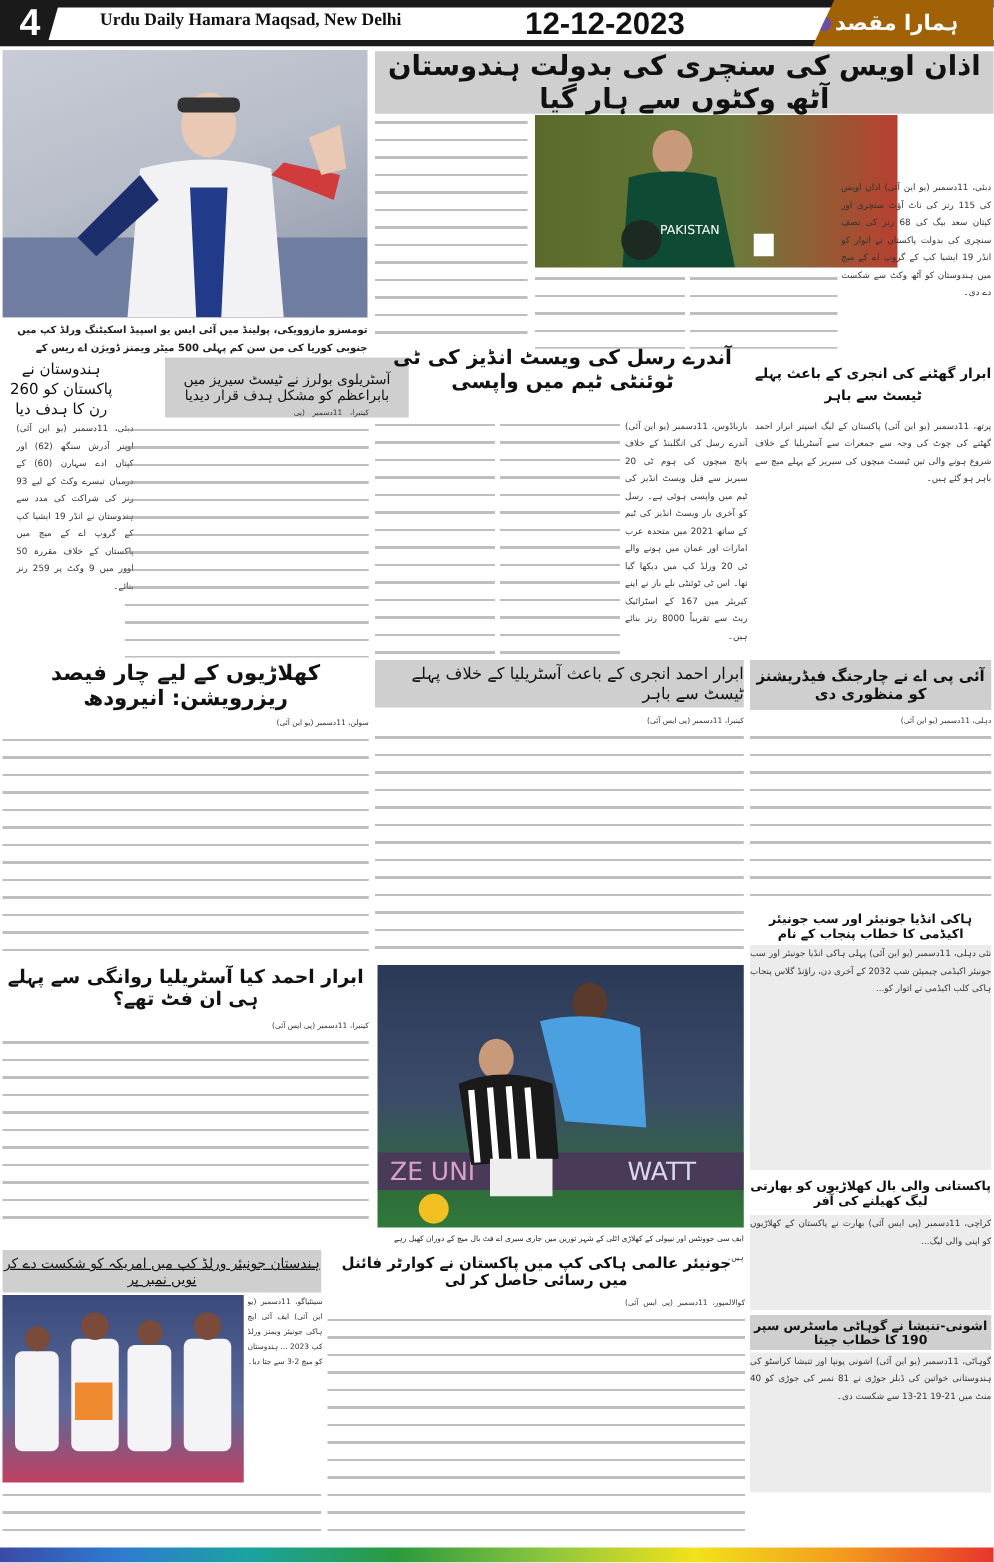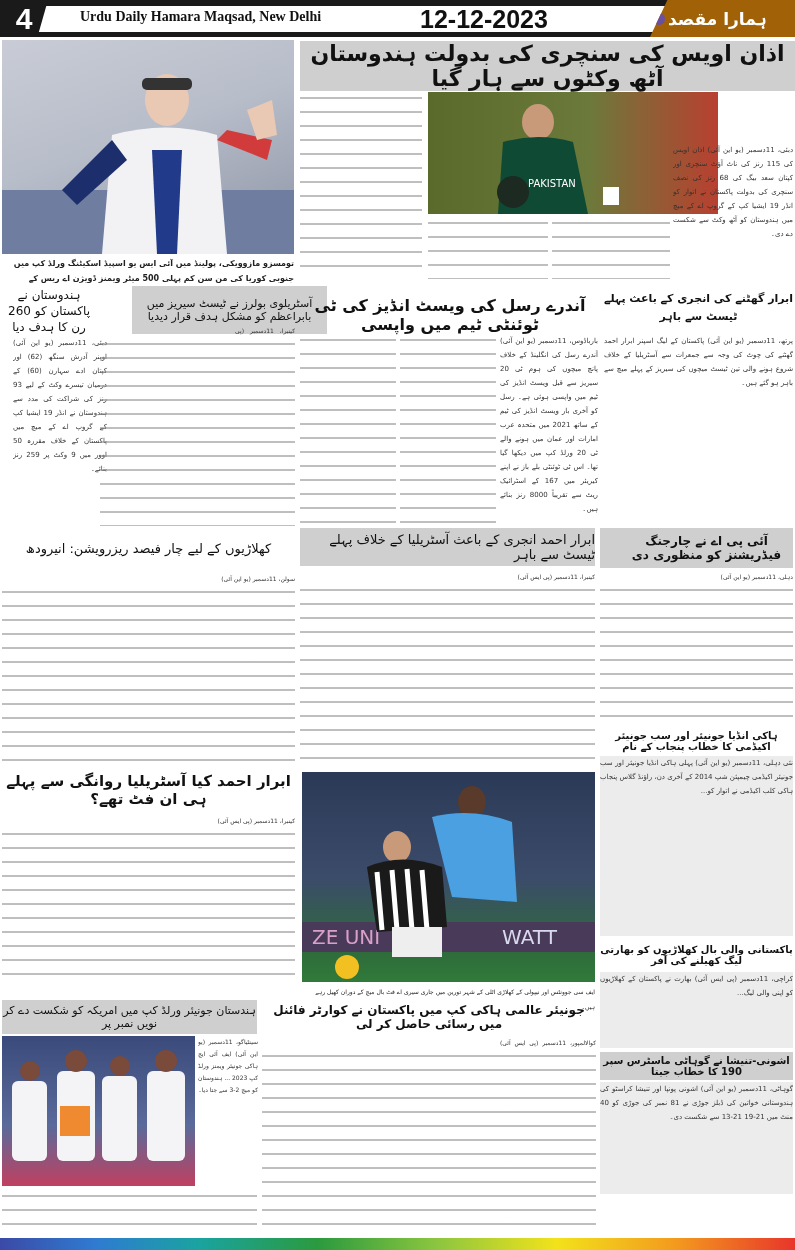--- a/index.html
+++ b/index.html
@@ -67,41 +67,41 @@
 <div class="abs body txtlines" style="left:428px;top:217px;width:120px;height:62px;"></div>
 <div class="abs body txtlines" style="left:552px;top:217px;width:118px;height:62px;"></div>
 
 <div class="abs hl" style="left:2px;top:290px;width:94px;height:42px;font-size:12px;line-height:16px;">ہندوستان نے پاکستان کو 260 رن کا ہدف دیا</div>
 <div class="abs body" style="left:2px;top:336px;width:94px;height:190px;margin-left:11px;">دبئی، 11دسمبر (یو این آئی) اوپنر آدرش سنگھ (62) اور کپتان ادے سہارن (60) کے درمیان تیسرے وکٹ کے لیے 93 رنز کی شراکت کی مدد سے ہندوستان نے انڈر 19 ایشیا کپ کے گروپ اے کے میچ میں پاکستان کے خلاف مقررہ 50 اوور میں 9 وکٹ پر 259 رنز بنائے۔</div>
 
 <div class="abs hl grey" style="left:100px;top:286px;width:195px;height:48px;font-size:11px;margin-left:32px;">آسٹریلوی بولرز نے ٹیسٹ سیریز میں بابراعظم کو مشکل ہدف قرار دیدیا</div>
 <div class="abs body" style="left:235px;top:324px;width:60px;height:14px;font-size:6px;">کینبرا، 11دسمبر (پی ایس آئی)</div>
 <div class="abs body txtlines" style="left:100px;top:338px;width:195px;height:188px;"></div>
 
-<div class="abs hl" style="left:300px;top:296px;width:300px;height:38px;font-size:16px;font-weight:bold;">آندرے رسل کی ویسٹ انڈیز کی ٹی ٹوئنٹی ٹیم میں واپسی</div>
+<div class="abs hl" style="left:300px;top:276px;width:300px;height:38px;font-size:16px;font-weight:bold;">آندرے رسل کی ویسٹ انڈیز کی ٹی ٹوئنٹی ٹیم میں واپسی</div>
 <div class="abs body txtlines" style="left:300px;top:334px;width:96px;height:192px;"></div>
 <div class="abs body txtlines" style="left:400px;top:334px;width:96px;height:192px;"></div>
 <div class="abs body" style="left:500px;top:334px;width:98px;height:192px;">بارباڈوس، 11دسمبر (یو این آئی) آندرے رسل کی انگلینڈ کے خلاف پانچ میچوں کی ہوم ٹی 20 سیریز سے قبل ویسٹ انڈیز کی ٹیم میں واپسی ہوئی ہے۔ رسل کو آخری بار ویسٹ انڈیز کی ٹیم کے ساتھ 2021 میں متحدہ عرب امارات اور عمان میں ہونے والے ٹی 20 ورلڈ کپ میں دیکھا گیا تھا۔ اس ٹی ٹوئنٹی بلے باز نے اپنے کیریئر میں 167 کے اسٹرائیک ریٹ سے تقریباً 8000 رنز بنائے ہیں۔</div>
 
 <div class="abs hl" style="left:604px;top:286px;width:189px;height:44px;font-size:11px;font-weight:bold;line-height:18px;">ابرار گھٹنے کی انجری کے باعث پہلے ٹیسٹ سے باہر</div>
 <div class="abs body" style="left:604px;top:334px;width:189px;height:192px;">پرتھ، 11دسمبر (یو این آئی) پاکستان کے لیگ اسپنر ابرار احمد گھٹنے کی چوٹ کی وجہ سے جمعرات سے آسٹریلیا کے خلاف شروع ہونے والی تین ٹیسٹ میچوں کی سیریز کے پہلے میچ سے باہر ہو گئے ہیں۔</div>
 
-<div class="abs hl" style="left:2px;top:526px;width:293px;height:44px;font-size:13px;font-weight:normal;">کھلاڑیوں کے لیے چار فیصد ریزرویشن: انیرودھ</div>
+<div class="abs hl" style="left:2px;top:526px;width:293px;height:44px;font-size:17px;font-weight:bold;">کھلاڑیوں کے لیے چار فیصد ریزرویشن: انیرودھ</div>
 <div class="abs hl grey" style="left:300px;top:528px;width:295px;height:38px;font-size:13px;text-align:right;">ابرار احمد انجری کے باعث آسٹریلیا کے خلاف پہلے ٹیسٹ سے باہر</div>
-<div class="abs hl grey" style="left:600px;top:528px;width:193px;height:40px;font-size:12px;font-weight:bold;padding-left:20px;">آئی پی اے نے چارجنگ فیڈریشنز کو منظوری دی</div>
+<div class="abs hl grey" style="left:600px;top:528px;width:193px;height:40px;font-size:12px;font-weight:bold;">آئی پی اے نے چارجنگ فیڈریشنز کو منظوری دی</div>
 
 <div class="abs body" style="left:200px;top:572px;width:95px;height:14px;font-size:6px;">سولن، 11دسمبر (یو این آئی)</div>
 <div class="abs body txtlines" style="left:2px;top:586px;width:293px;height:180px;"></div>
 <div class="abs body" style="left:500px;top:570px;width:95px;height:14px;font-size:6px;">کینبرا، 11دسمبر (پی ایس آئی)</div>
 <div class="abs body txtlines" style="left:300px;top:584px;width:295px;height:180px;"></div>
 <div class="abs body" style="left:700px;top:570px;width:93px;height:14px;font-size:6px;">دہلی، 11دسمبر (یو این آئی)</div>
 <div class="abs body txtlines" style="left:600px;top:584px;width:193px;height:140px;"></div>
 
 <div class="abs hl" style="left:600px;top:728px;width:193px;height:26px;font-size:10px;font-weight:bold;">ہاکی انڈیا جونیئر اور سب جونیئر اکیڈمی کا خطاب پنجاب کے نام</div>
-<div class="abs body" style="left:600px;top:756px;width:193px;height:180px;background:#ececec;">نئی دہلی، 11دسمبر (یو این آئی) پہلی ہاکی انڈیا جونیئر اور سب جونیئر اکیڈمی چیمپئن شپ 2014 کے آخری دن، راؤنڈ گلاس پنجاب ہاکی کلب اکیڈمی نے اتوار کو...</div>
+<div class="abs body" style="left:600px;top:756px;width:193px;height:180px;background:#ececec;">نئی دہلی، 11دسمبر (یو این آئی) پہلی ہاکی انڈیا جونیئر اور سب جونیئر اکیڈمی چیمپئن شپ 2032 کے آخری دن، راؤنڈ گلاس پنجاب ہاکی کلب اکیڈمی نے اتوار کو...</div>
 
 <div class="abs hl" style="left:2px;top:768px;width:293px;height:44px;font-size:15px;font-weight:bold;">ابرار احمد کیا آسٹریلیا روانگی سے پہلے ہی ان فٹ تھے؟</div>
 <div class="abs body" style="left:200px;top:814px;width:95px;height:14px;font-size:6px;">کینبرا، 11دسمبر (پی ایس آئی)</div>
 <div class="abs body txtlines" style="left:2px;top:828px;width:293px;height:158px;"></div>
 
 <div class="abs photo" style="left:302px;top:772px;width:293px;height:210px;background:linear-gradient(180deg,#2a3a56 0%,#3b4b6a 50%,#2f6b3a 85%,#2f7a3a 100%);">
   <svg width="293" height="210">
     <rect x="0" y="150" width="293" height="30" fill="#4a3a5a"></rect>
     <text x="10" y="172" font-size="20" fill="#d9a0c8" font-family="DejaVu Sans, sans-serif">ZE UNI</text>
     <text x="200" y="172" font-size="20" fill="#d9d9ee" font-family="DejaVu Sans, sans-serif">WATT</text>
@@ -119,21 +119,21 @@
 <div class="abs hl" style="left:600px;top:940px;width:193px;height:30px;font-size:10px;font-weight:bold;">پاکستانی والی بال کھلاڑیوں کو بھارتی لیگ کھیلنے کی آفر</div>
 <div class="abs body" style="left:600px;top:972px;width:193px;height:76px;background:#ececec;">کراچی، 11دسمبر (پی ایس آئی) بھارت نے پاکستان کے کھلاڑیوں کو اپنی والی لیگ...</div>
 
 <div class="abs hl grey" style="left:600px;top:1052px;width:193px;height:28px;font-size:10px;font-weight:bold;">اشونی-تنیشا نے گوہاٹی ماسٹرس سپر 190 کا خطاب جیتا</div>
 <div class="abs body" style="left:600px;top:1082px;width:193px;height:112px;background:#ececec;">گوہاٹی، 11دسمبر (یو این آئی) اشونی پونپا اور تنیشا کراسٹو کی ہندوستانی خواتین کی ڈبلز جوڑی نے 81 نمبر کی جوڑی کو 40 منٹ میں 21-19 21-13 سے شکست دی۔</div>
 
 <div class="abs hl" style="left:262px;top:1000px;width:334px;height:34px;font-size:12px;font-weight:bold;">جونیئر عالمی ہاکی کپ میں پاکستان نے کوارٹر فائنل میں رسائی حاصل کر لی</div>
 <div class="abs body" style="left:500px;top:1036px;width:96px;height:14px;font-size:6px;">کوالالمپور، 11دسمبر (پی ایس آئی) جونیئر</div>
 <div class="abs body txtlines" style="left:262px;top:1050px;width:334px;height:184px;"></div>
 
-<div class="abs hl grey" style="left:2px;top:1000px;width:255px;height:34px;font-size:11px;">ہندستان جونیئر ورلڈ کپ میں امریکہ کو شکست دے کر نویں نمبر پر</div>
+<div class="abs hl grey" style="left:2px;top:1000px;width:255px;height:34px;font-size:11px;text-decoration:underline;">ہندستان جونیئر ورلڈ کپ میں امریکہ کو شکست دے کر نویں نمبر پر</div>
 <div class="abs photo" style="left:2px;top:1036px;width:193px;height:150px;background:linear-gradient(180deg,#3a4a7a 0%,#5a6a9a 60%,#c04060 100%);">
   <svg width="193" height="150">
     <g fill="#f4f4f6">
       <rect x="10" y="45" width="35" height="80" rx="6"></rect>
       <rect x="55" y="35" width="38" height="90" rx="6"></rect>
       <rect x="100" y="40" width="35" height="85" rx="6"></rect>
       <rect x="145" y="35" width="38" height="90" rx="6"></rect>
     </g>
     <g fill="#7a4a3a">
       <circle cx="28" cy="35" r="10"></circle>

